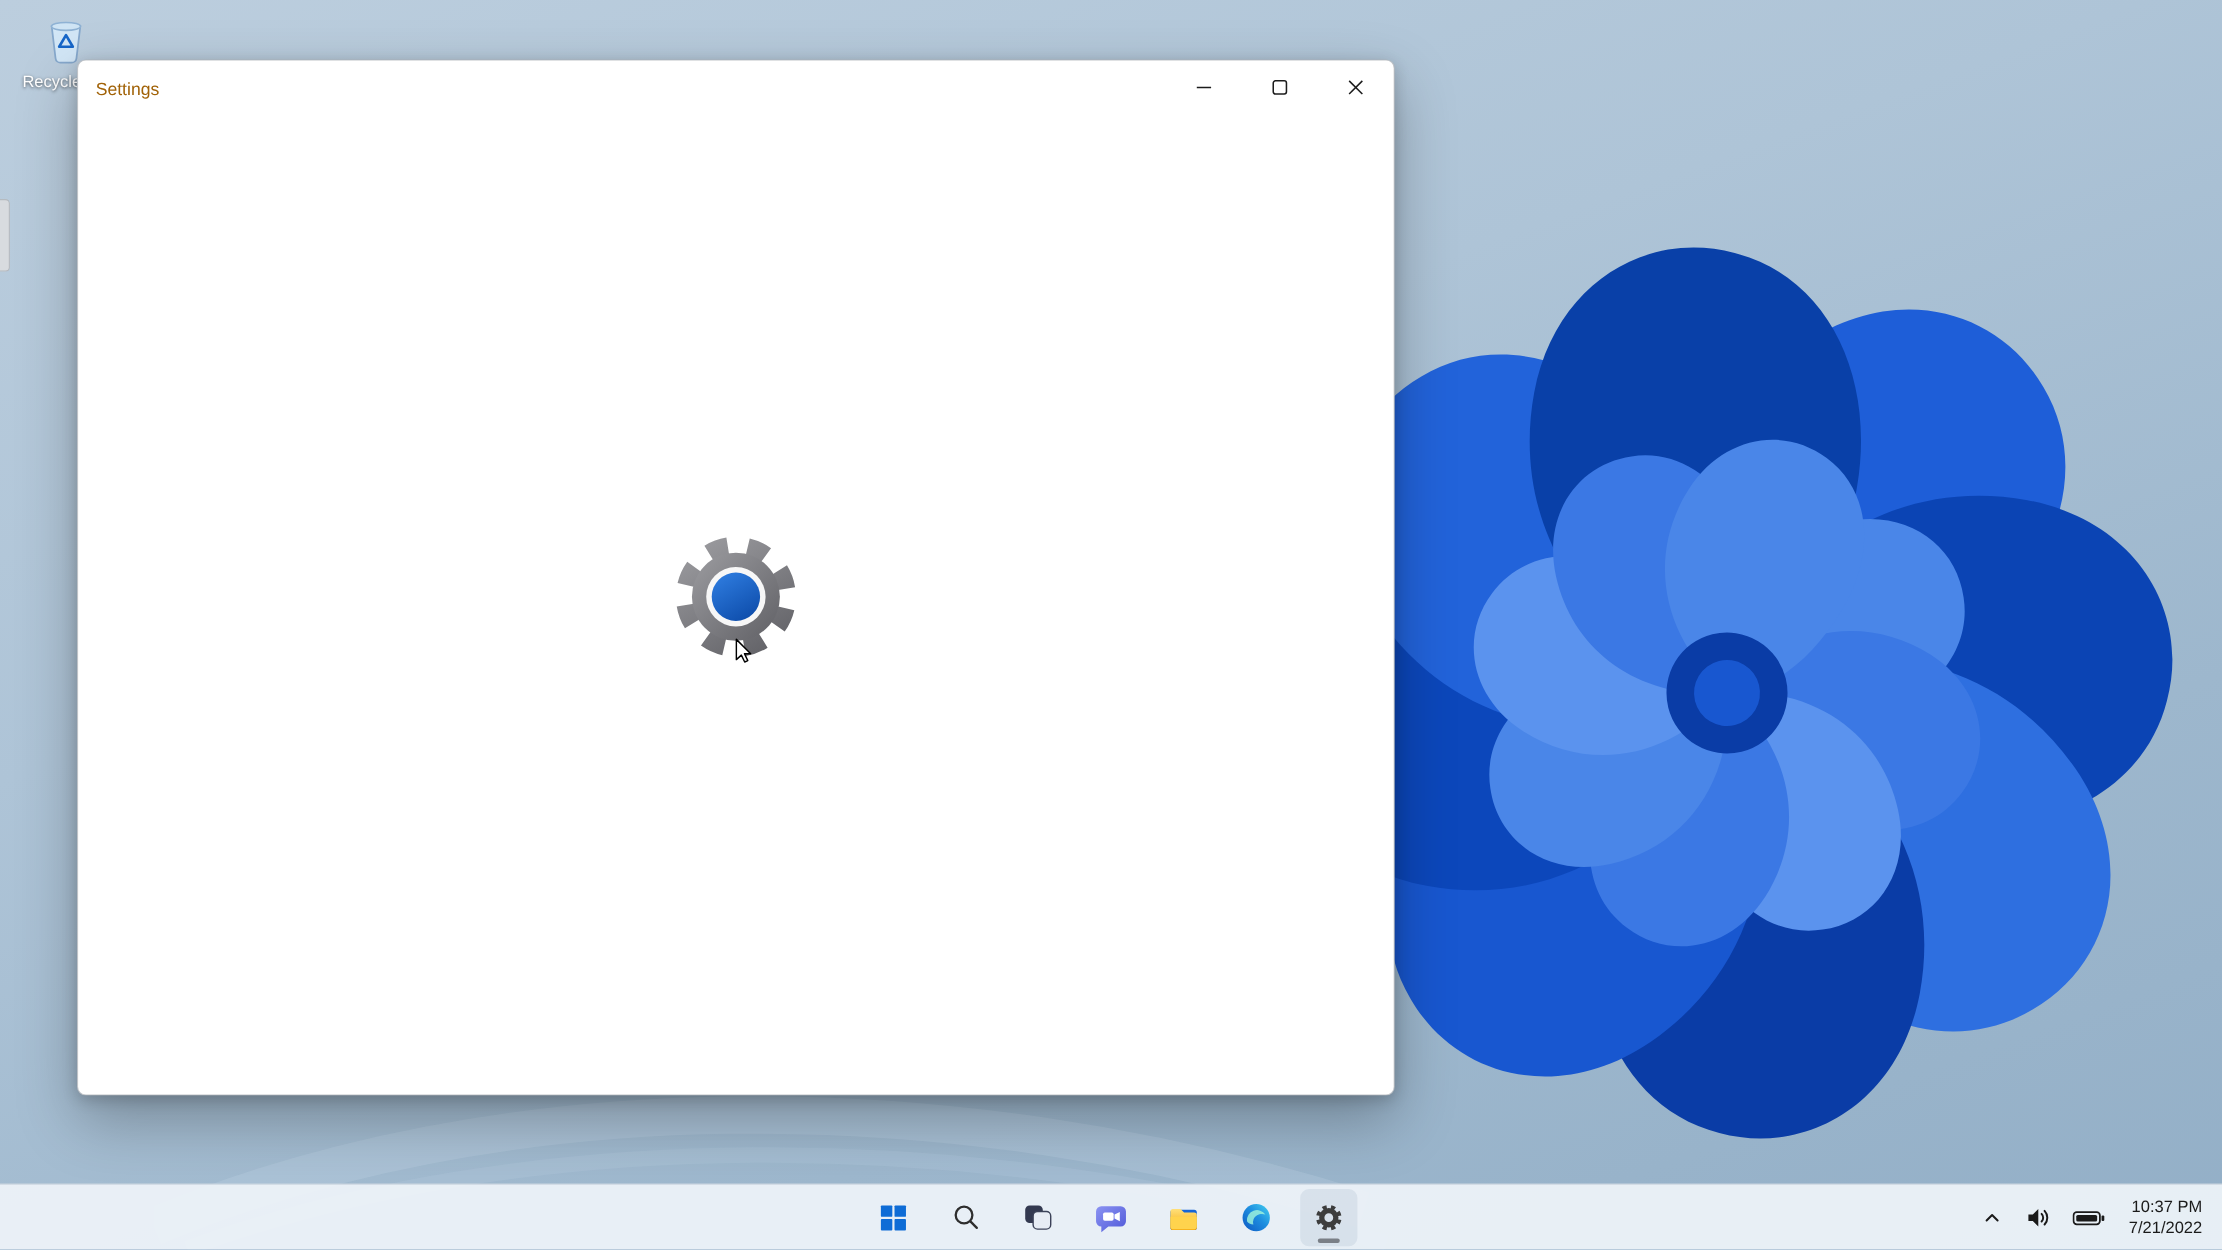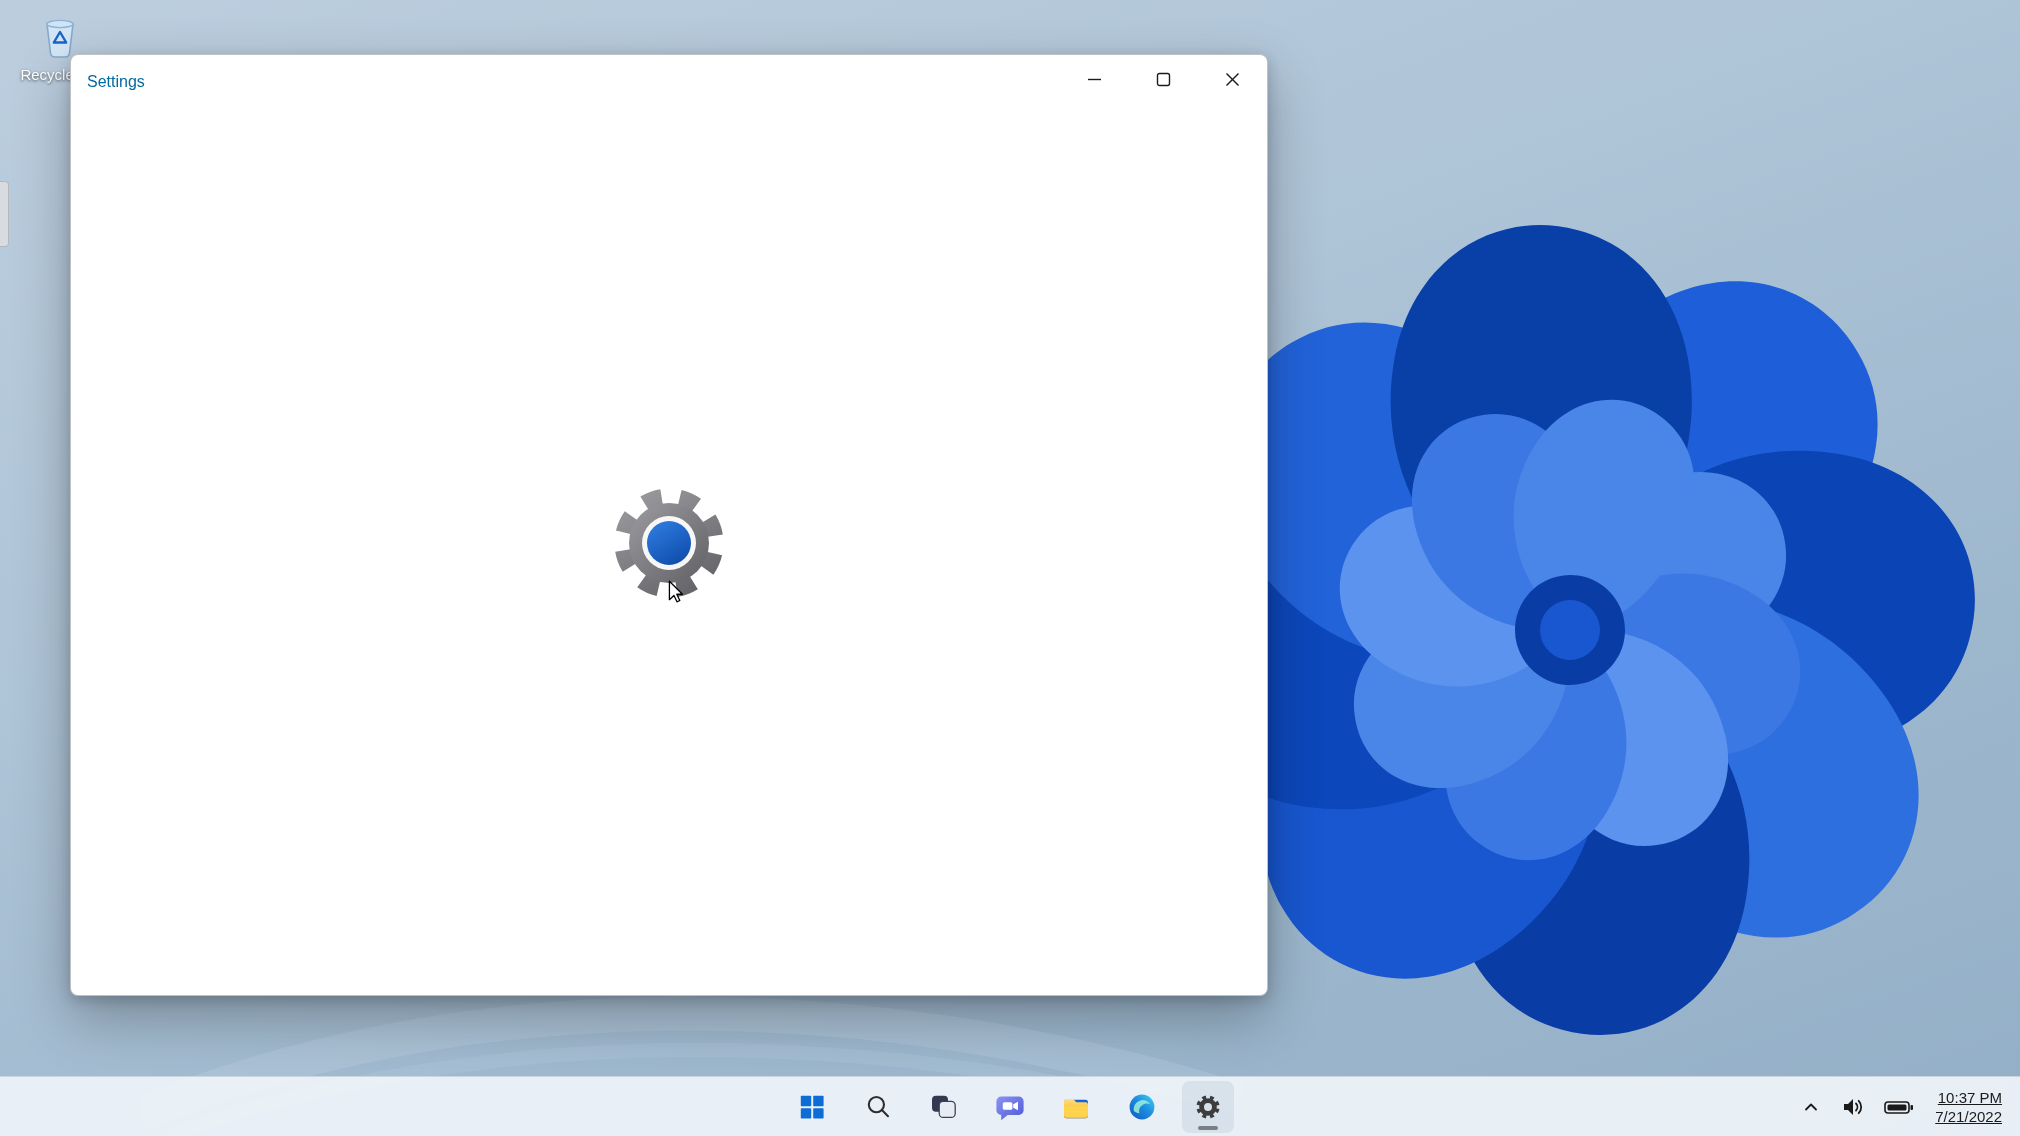--- a/index.html
+++ b/index.html
@@ -19,21 +19,21 @@
     text-shadow:0 1px 3px rgba(0,0,0,.65); white-space:nowrap; }
 
   .bg-window-sliver { position:absolute; left:0; top:181px; width:9px; height:66px; z-index:2;
     background:#d8dbdf; border:1px solid #b4b8bd; border-left:none; border-radius:0 4px 4px 0; }
 
   
   .window { position:absolute; left:70px; top:54px; width:1198px; height:942px; z-index:10;
     background:#fff; border-radius:8px; border:1px solid rgba(110,120,130,.45);
     box-shadow:0 22px 55px rgba(0,0,0,.28), 0 4px 14px rgba(0,0,0,.18); }
   .titlebar { position:relative; height:58px; }
-  .titlebar .title { position:absolute; left:16px; top:18px; font-size:16px; color:#0369a1; }
+  .titlebar .title { position:absolute; left:16px; top:18px; font-size:16px; color:#a16207; }
   .caption-buttons { position:absolute; right:0; top:0; display:flex; height:48px; }
   .caption-btn { width:69px; height:48px; display:flex; align-items:center; justify-content:center;
     background:transparent; border:none; cursor:default; }
   .caption-btn.close { border-top-right-radius:8px; }
   .window-body { position:absolute; inset:58px 0 0 0; }
   .loading-gear { position:absolute; left:50%; top:49%; transform:translate(-50%,-50%); }
 
   
   .cursor { position:absolute; left:664px; top:578px; z-index:60; }
 
@@ -42,21 +42,21 @@
     background:rgba(238,243,249,.93); border-top:1px solid rgba(150,165,182,.35); }
   .tb-center { position:absolute; left:50%; top:0; height:60px; transform:translateX(-50%);
     display:flex; align-items:center; gap:14px; }
   .tb-btn { width:52px; height:52px; border:none; background:transparent; border-radius:8px;
     display:flex; align-items:center; justify-content:center; position:relative; cursor:default; }
   .tb-btn.active { background:rgba(115,140,170,.14); }
   .tb-btn.active::after { content:""; position:absolute; bottom:3px; left:50%; transform:translateX(-50%);
     width:20px; height:4px; border-radius:2px; background:#7a7f86; }
   .tray { position:absolute; right:10px; top:0; height:60px; display:flex; align-items:center; gap:4px; }
   .tray-btn { height:44px; padding:0 7px; border:none; background:transparent; border-radius:6px;
-    display:flex; align-items:center; justify-content:center; cursor:default;text-decoration:underline; }
+    display:flex; align-items:center; justify-content:center; cursor:default; }
   .clock { text-align:right; font-size:15px; line-height:19px; color:#1a1a1a; padding:0 8px 0 10px; }
 </style>
 </head>
 <body>
 
 <div class="desktop">
 
   <div class="wallpaper"></div>
 
   <svg class="bloom" viewBox="0 0 880 1040">

